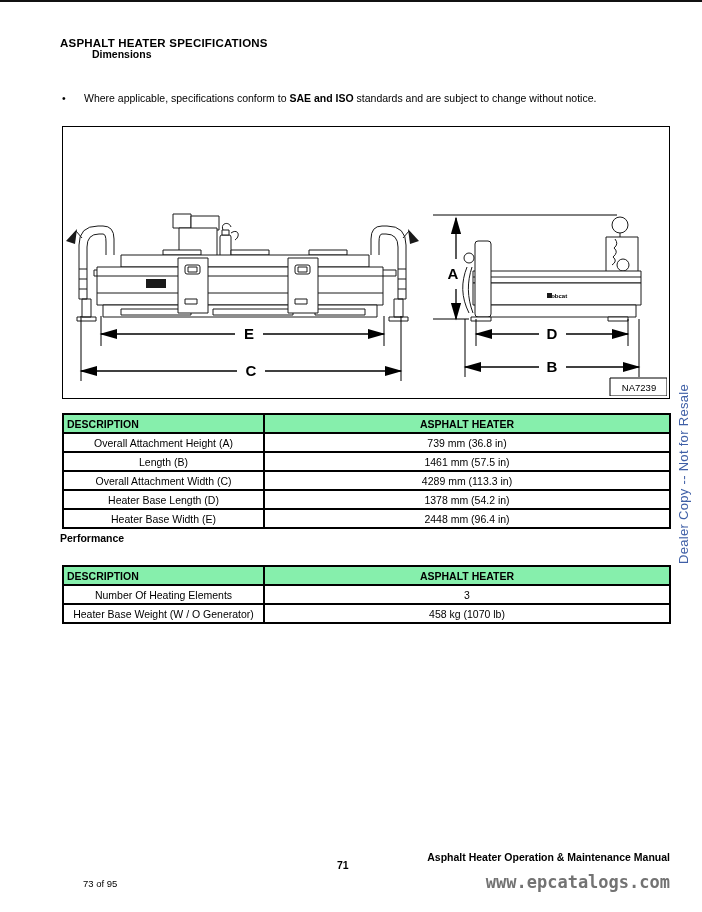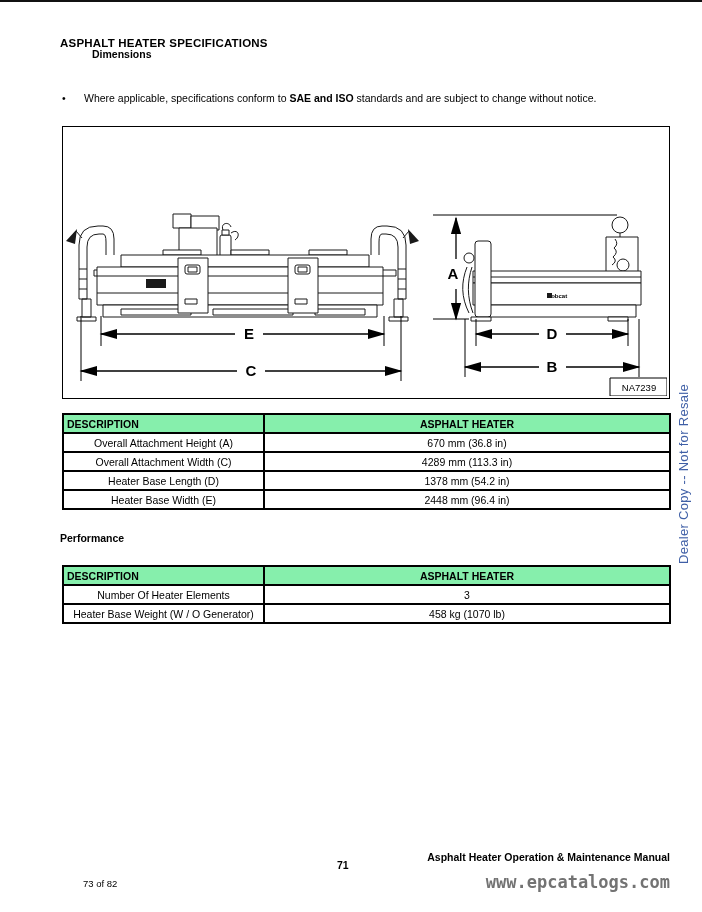--- a/index.html
+++ b/index.html
@@ -196,21 +196,25 @@
       <col class="c1">
       <col>
     </colgroup>
   <tbody>
       <tr>
     <th>DESCRIPTION</th>
     <th class="val-col" style="text-align:center">ASPHALT HEATER</th>
   </tr>
   <tr>
     <td>Overall Attachment Height (A)</td>
-    <td class="val-col">670 mm (36.8 in)</td>
+    <td class="val-col">739 mm (36.8 in)</td>
+  </tr>
+  <tr>
+    <td>Length (B)</td>
+    <td class="val-col">1461 mm (57.5 in)</td>
   </tr>
   <tr>
     <td>Overall Attachment Width (C)</td>
     <td class="val-col">4289 mm (113.3 in)</td>
   </tr>
   <tr>
     <td>Heater Base Length (D)</td>
     <td class="val-col">1378 mm (54.2 in)</td>
   </tr>
   <tr>
@@ -226,28 +230,28 @@
   <colgroup>
       <col class="c1">
       <col>
     </colgroup>
   <tbody>
       <tr>
     <th>DESCRIPTION</th>
     <th class="val-col" style="text-align:center">ASPHALT HEATER</th>
   </tr>
   <tr>
-    <td>Number Of Heater Elements</td>
+    <td>Number Of Heating Elements</td>
     <td class="val-col">3</td>
   </tr>
   <tr>
     <td>Heater Base Weight (W / O Generator)</td>
     <td class="val-col">458 kg (1070 lb)</td>
   </tr>
 </tbody>
   </table>
 
 <div class="watermark">Dealer Copy -- Not for Resale</div>
 
 <div class="footer-page">71</div>
 <div class="footer-manual">Asphalt Heater Operation &amp; Maintenance Manual</div>
-<div class="footer-sheet">73 of 82</div>
+<div class="footer-sheet">73 of 95</div>
 <div class="footer-site">www.epcatalogs.com</div>
 
 </body></html>

